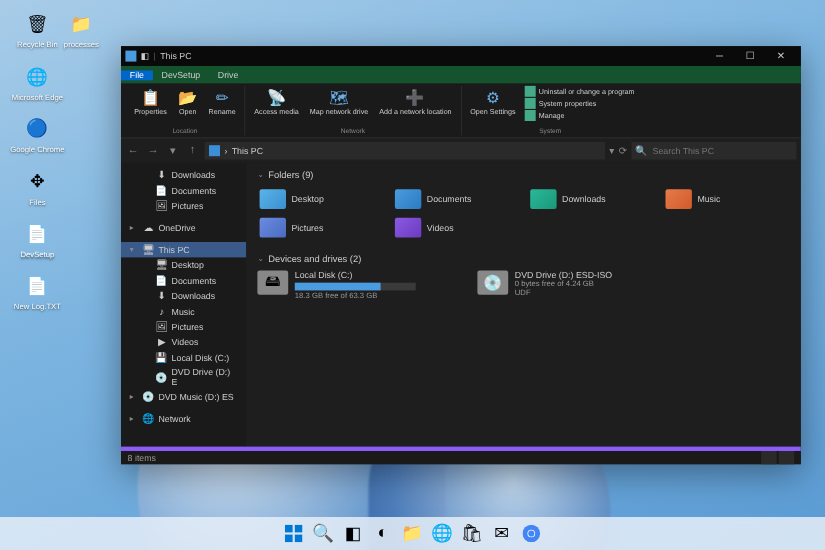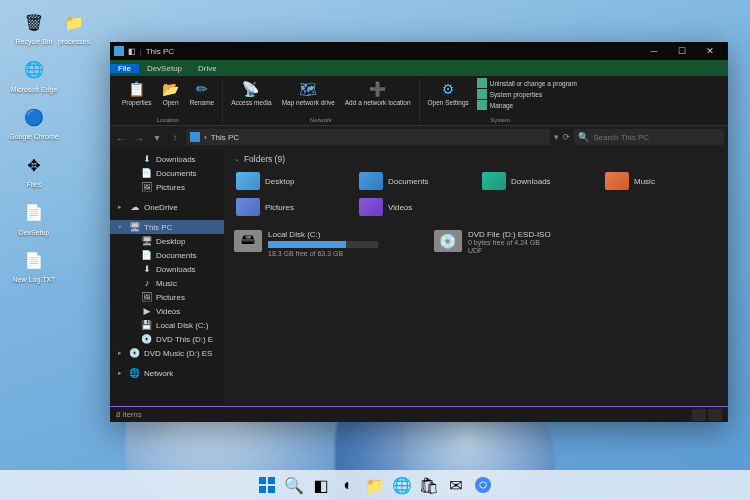--- a/index.html
+++ b/index.html
@@ -72,21 +72,21 @@
 
 .drives-grid { display: flex; gap: 20px; }
 .drive-item { display: flex; gap: 6px; cursor: pointer; width: 180px; }
 .drive-item .dico { width: 28px; height: 22px; background: #888; border-radius: 2px; display: flex; align-items: center; justify-content: center; font-size: 14px; }
 .drive-info { flex: 1; }
 .drive-name { font-size: 8px; color: #ccc; }
 .drive-bar { width: 110px; height: 7px; background: #3a3a3a; margin: 2px 0; position: relative; }
 .drive-bar-fill { height: 100%; background: #4a9be0; }
 .drive-sub { font-size: 7px; color: #999; line-height: 1.2; }
 
-.statusbar { height: 16px; background: #1a1a1a; border-top: 1px solid #8b5cf6; display: flex; align-items: center; padding: 0 6px; font-size: 8px; color: #999; justify-content: space-between; }
+.statusbar { height: 16px; background: #1a1a1a; border-top: 4px solid #8b5cf6; display: flex; align-items: center; padding: 0 6px; font-size: 8px; color: #999; justify-content: space-between; }
 .view-toggles { display: flex; gap: 2px; }
 .view-toggles span { width: 14px; height: 12px; background: #2a2a2a; cursor: pointer; }
 
 .taskbar { position: absolute; bottom: 0; left: 0; right: 0; height: 30px; background: rgba(230,238,248,0.85); backdrop-filter: blur(10px); display: flex; align-items: center; justify-content: center; gap: 3px; }
 .taskbar-icon { width: 24px; height: 24px; display: flex; align-items: center; justify-content: center; cursor: pointer; border-radius: 3px; }
 .tray { position: absolute; right: 6px; display: flex; align-items: center; gap: 6px; font-size: 8px; color: #333; }
 </style>
 </head>
 <body>
 
@@ -279,21 +279,21 @@
           <span>Videos</span>
         </div>
         <div class="side-item " style="padding-left:20px">
           <span class="chev"></span>
           <span class="sico">💾</span>
           <span>Local Disk (C:)</span>
         </div>
         <div class="side-item " style="padding-left:20px">
           <span class="chev"></span>
           <span class="sico">💿</span>
-          <span>DVD This (D:) E</span>
+          <span>DVD Drive (D:) E</span>
         </div>
         <div class="side-item " style="padding-left:8px">
           <span class="chev">▸</span>
           <span class="sico">💿</span>
           <span>DVD Music (D:) ES</span>
         </div>
         <div class="side-sep"></div>
         <div class="side-item " style="padding-left:8px">
           <span class="chev">▸</span>
           <span class="sico">🌐</span>
@@ -324,35 +324,39 @@
           </div>
           <div class="folder-item">
             <div class="fico pictures"></div>
             <div class="flbl">Pictures</div>
           </div>
           <div class="folder-item">
             <div class="fico videos"></div>
             <div class="flbl">Videos</div>
           </div>
         </div>
+      <div class="section-header">
+        <span class="chev">⌄</span>
+        <span>Devices and drives (2)</span>
+      </div>
       <div class="drives-grid" id="drives">
           <div class="drive-item">
             <div class="dico">🖴</div>
             <div class="drive-info">
               <div class="drive-name">Local Disk (C:)</div>
               <div class="drive-bar">
                 <div class="drive-bar-fill" style="width:71%"></div>
               </div>
               <div class="drive-sub">18.3 GB free of 63.3 GB</div>
             </div>
           </div>
           <div class="drive-item">
             <div class="dico">💿</div>
             <div class="drive-info">
-              <div class="drive-name">DVD File (D:) ESD-ISO</div>
+              <div class="drive-name">DVD Drive (D:) ESD-ISO</div>
               <div class="drive-sub">0 bytes free of 4.24 GB<br>UDF</div>
             </div>
           </div>
         </div>
     </div>
   </div>
 
   <div class="statusbar">
     <span>8 items</span>
     <div class="view-toggles">

